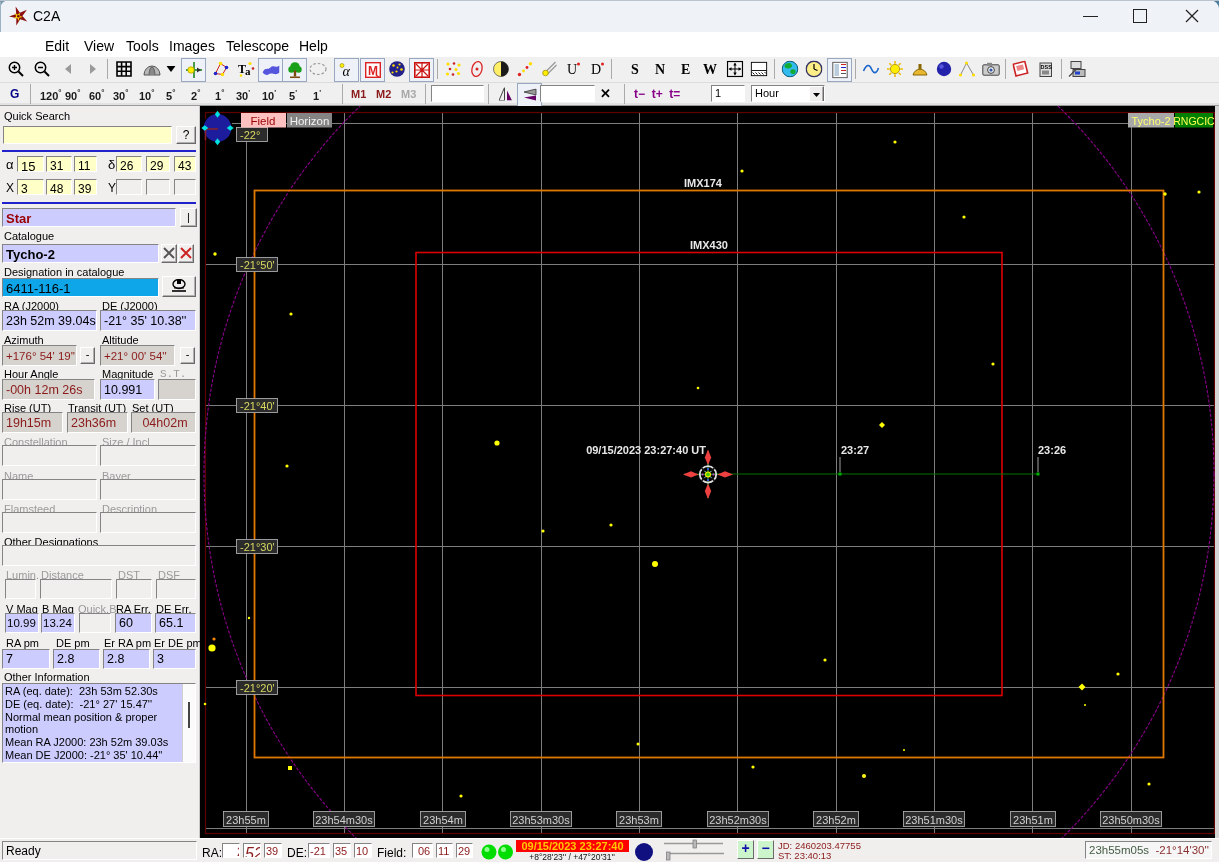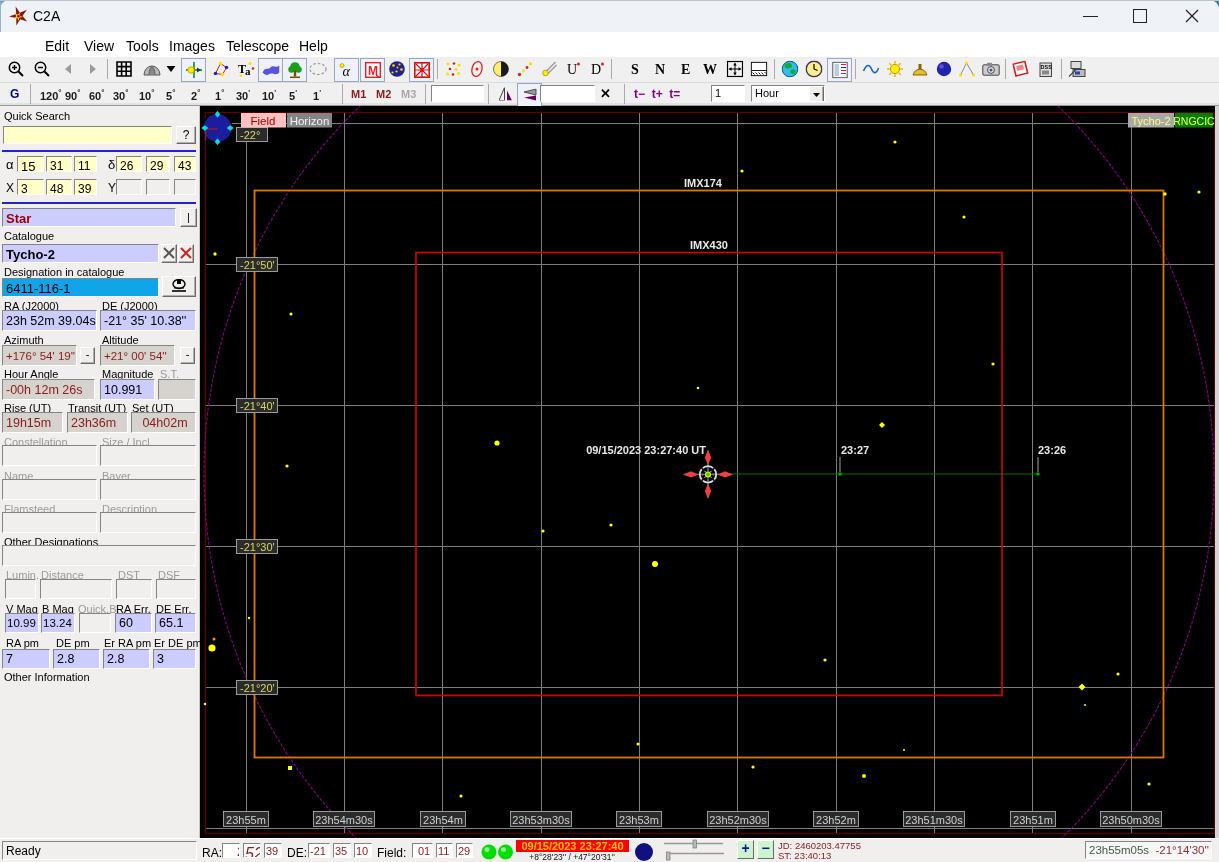--- a/index.html
+++ b/index.html
@@ -489,21 +489,21 @@
     <div class="box gry red" style="left:2px;top:239px;width:73px;height:19px;">
         <span class="in" style="font-size:11.5px;padding-top:4px;">+176° 54' 19''</span>
       </div>
     <div class="btn" style="left:80px;top:241px;width:13px;height:15px;line-height:13px;">-</div>
     <div class="box gry red" style="left:100px;top:239px;width:73px;height:19px;">
         <span class="in" style="font-size:11.5px;padding-top:4px;">+21° 00' 54''</span>
       </div>
     <div class="btn" style="left:180px;top:241px;width:13px;height:15px;line-height:13px;">-</div>
     <div class="lbl" style="left:4px;top:262px;">Hour Angle</div>
     <div class="lbl" style="left:102px;top:262px;">Magnitude</div>
-    <div class="lbl dis" style="left:160px;top:262px;">S.T.</div>
+    <div class="lbl dis" style="left:160px;top:262px;font-family:Liberation Mono, monospace;">S.T.</div>
     <div class="box gry red" style="left:2px;top:273px;width:91px;height:19px;">
         <span class="in" style="font-size:12.5px;padding-top:3px;">-00h 12m 26s</span>
       </div>
     <div class="box lav" style="left:100px;top:273px;width:53px;height:19px;">
         <span class="in" style="font-size:12.5px;padding-top:3px;">10.991</span>
       </div>
     <div class="box gry" style="left:158px;top:273px;width:36px;height:19px;"></div>
     <div class="lbl" style="left:4px;top:296px;">Rise (UT)</div>
     <div class="lbl" style="left:68px;top:296px;">Transit (UT)</div>
     <div class="lbl" style="left:132px;top:296px;">Set (UT)</div>
@@ -566,20 +566,25 @@
     <div class="box lav" style="left:53px;top:543px;width:45px;height:18px;">
         <span class="in" style="font-size:12.5px;">2.8</span>
       </div>
     <div class="box lav" style="left:103px;top:543px;width:45px;height:18px;">
         <span class="in" style="font-size:12.5px;">2.8</span>
       </div>
     <div class="box lav" style="left:153px;top:543px;width:41px;height:18px;">
         <span class="in" style="font-size:12.5px;">3</span>
       </div>
     <div class="lbl" style="left:4px;top:565px;">Other Information</div>
+    <div class="box lav" style="left:2px;top:577px;width:192px;height:78px;">
+      <div style="position:absolute;left:2px;top:1px;font-size:11px;line-height:12.8px;color:#000;">RA (eq. date):&nbsp; 23h 53m 52.30s<br>DE (eq. date):&nbsp; -21° 27' 15.47''<br>Normal mean position &amp; proper<br>motion<br>Mean RA J2000: 23h 52m 39.03s<br>Mean DE J2000: -21° 35' 10.44''</div>
+      <div style="position:absolute;right:0;top:0;width:12px;height:78px;background:#fbfbfb;border-left:1px solid #d0d0d0;"></div>
+      <div style="position:absolute;right:5px;top:18px;width:2px;height:26px;background:#444;"></div>
+    </div>
   </div>
 
   <div class="abs" style="left:200px;top:106px;width:1019px;height:732px;background:#000;"></div>
   <div class="abs" style="left:1215px;top:106px;width:4px;height:732px;background:#d4d4d4;"></div>
   <svg id="chart" class="abs" style="left:200px;top:106px;" width="1015" height="732" viewBox="200 106 1015 732" font-family="Liberation Sans, sans-serif">
 
     <g stroke="#7d7d7d" stroke-width="1" shape-rendering="crispEdges">
       <line x1="246" y1="113" x2="246" y2="833"></line>
         <line x1="344" y1="113" x2="344" y2="833"></line>
       <line x1="442.5" y1="113" x2="442.5" y2="833"></line>
@@ -757,21 +762,21 @@
         <span class="in" style="font-size:11px;color:#8b1a1a;padding-top:1px;padding-left:1px;">-21</span>
       </div>
     <div class="box" style="left:333px;top:4px;width:16px;height:13px;">
         <span class="in" style="font-size:11px;color:#8b1a1a;padding-top:1px;padding-left:1px;">35</span>
       </div>
     <div class="box" style="left:354px;top:4px;width:16px;height:13px;">
         <span class="in" style="font-size:11px;color:#8b1a1a;padding-top:1px;padding-left:1px;">10</span>
       </div>
     <div class="lbl" style="left:377px;top:7px;font-size:12px;">Field:</div>
     <div class="box" style="left:412px;top:4px;width:19px;height:13px;">
-        <span class="in" style="font-size:11px;color:#8b1a1a;padding-top:1px;text-align:center;">01</span>
+        <span class="in" style="font-size:11px;color:#8b1a1a;padding-top:1px;text-align:center;">06</span>
       </div>
     <div class="box" style="left:436px;top:4px;width:15px;height:13px;">
         <span class="in" style="font-size:11px;color:#8b1a1a;padding-top:1px;padding-left:1px;">11</span>
       </div>
     <div class="box" style="left:456px;top:4px;width:15px;height:13px;">
         <span class="in" style="font-size:11px;color:#8b1a1a;padding-top:1px;padding-left:1px;">29</span>
       </div>
     <svg class="abs" style="left:481px;top:5px;" width="33" height="16" viewBox="0 0 33 16">
       <circle cx="8" cy="8" r="7.5" fill="#00dd00"></circle>
         <circle cx="6" cy="5.5" r="2.5" fill="#8cff8c"></circle>

